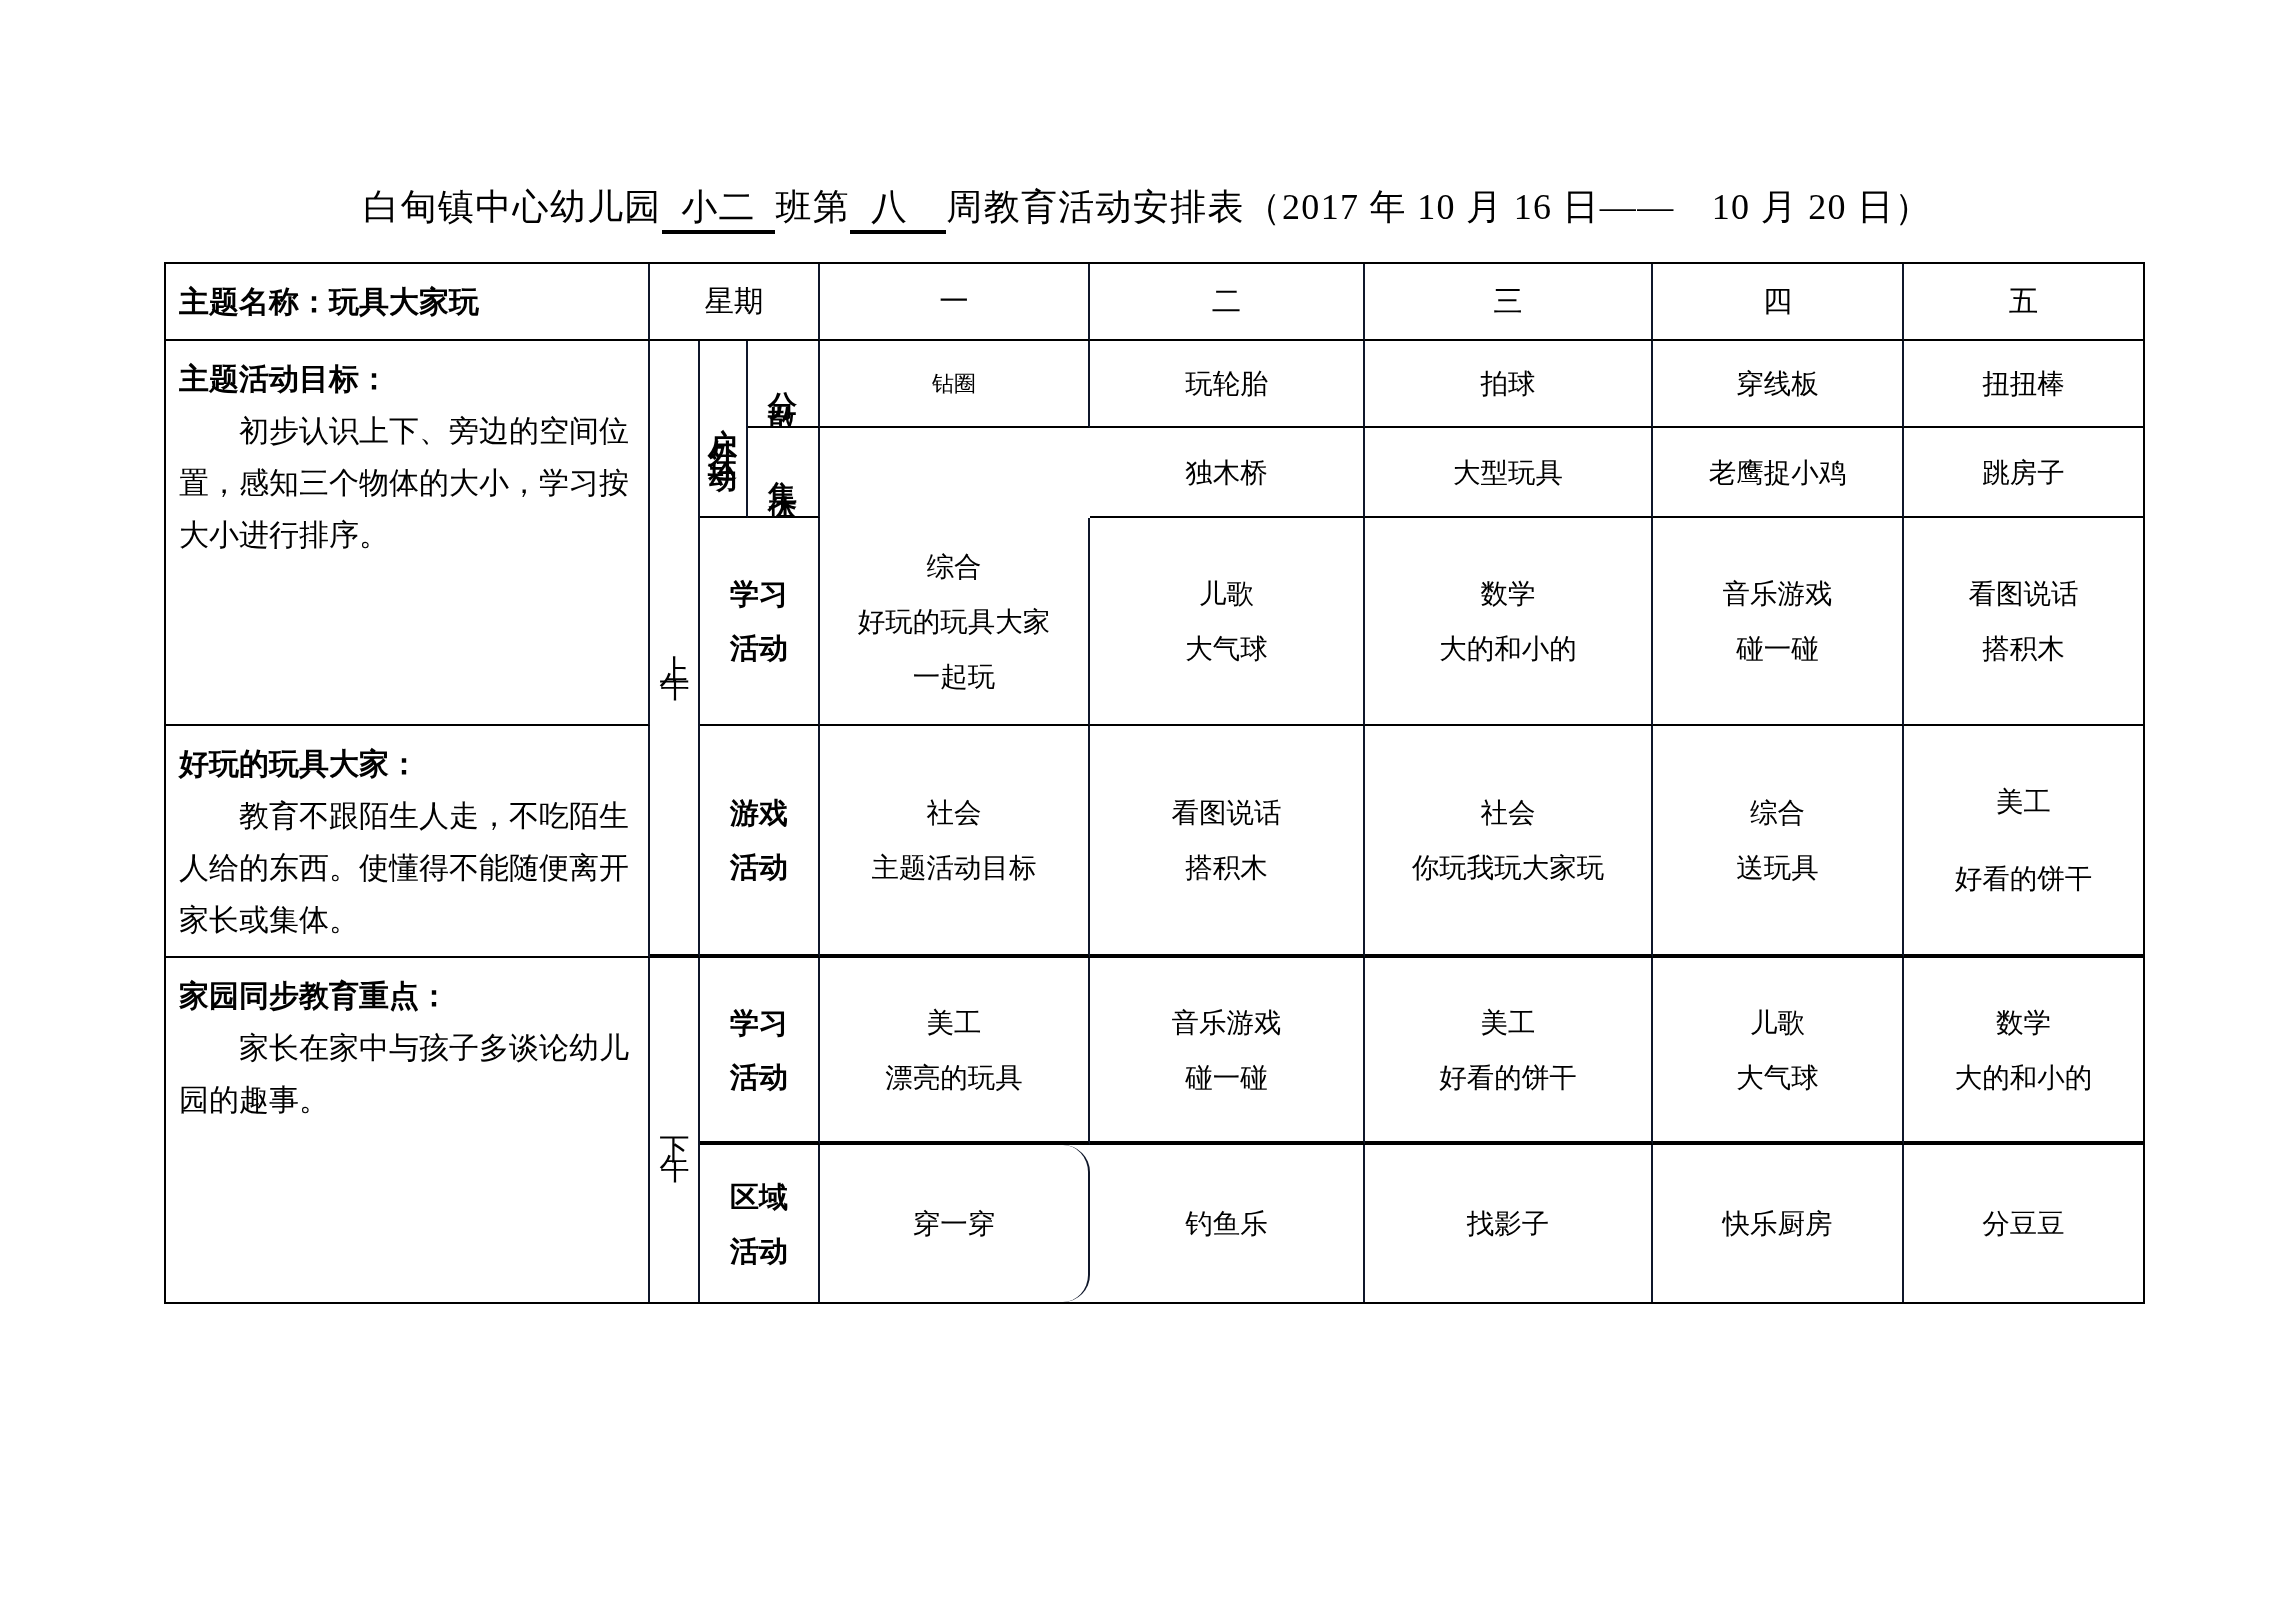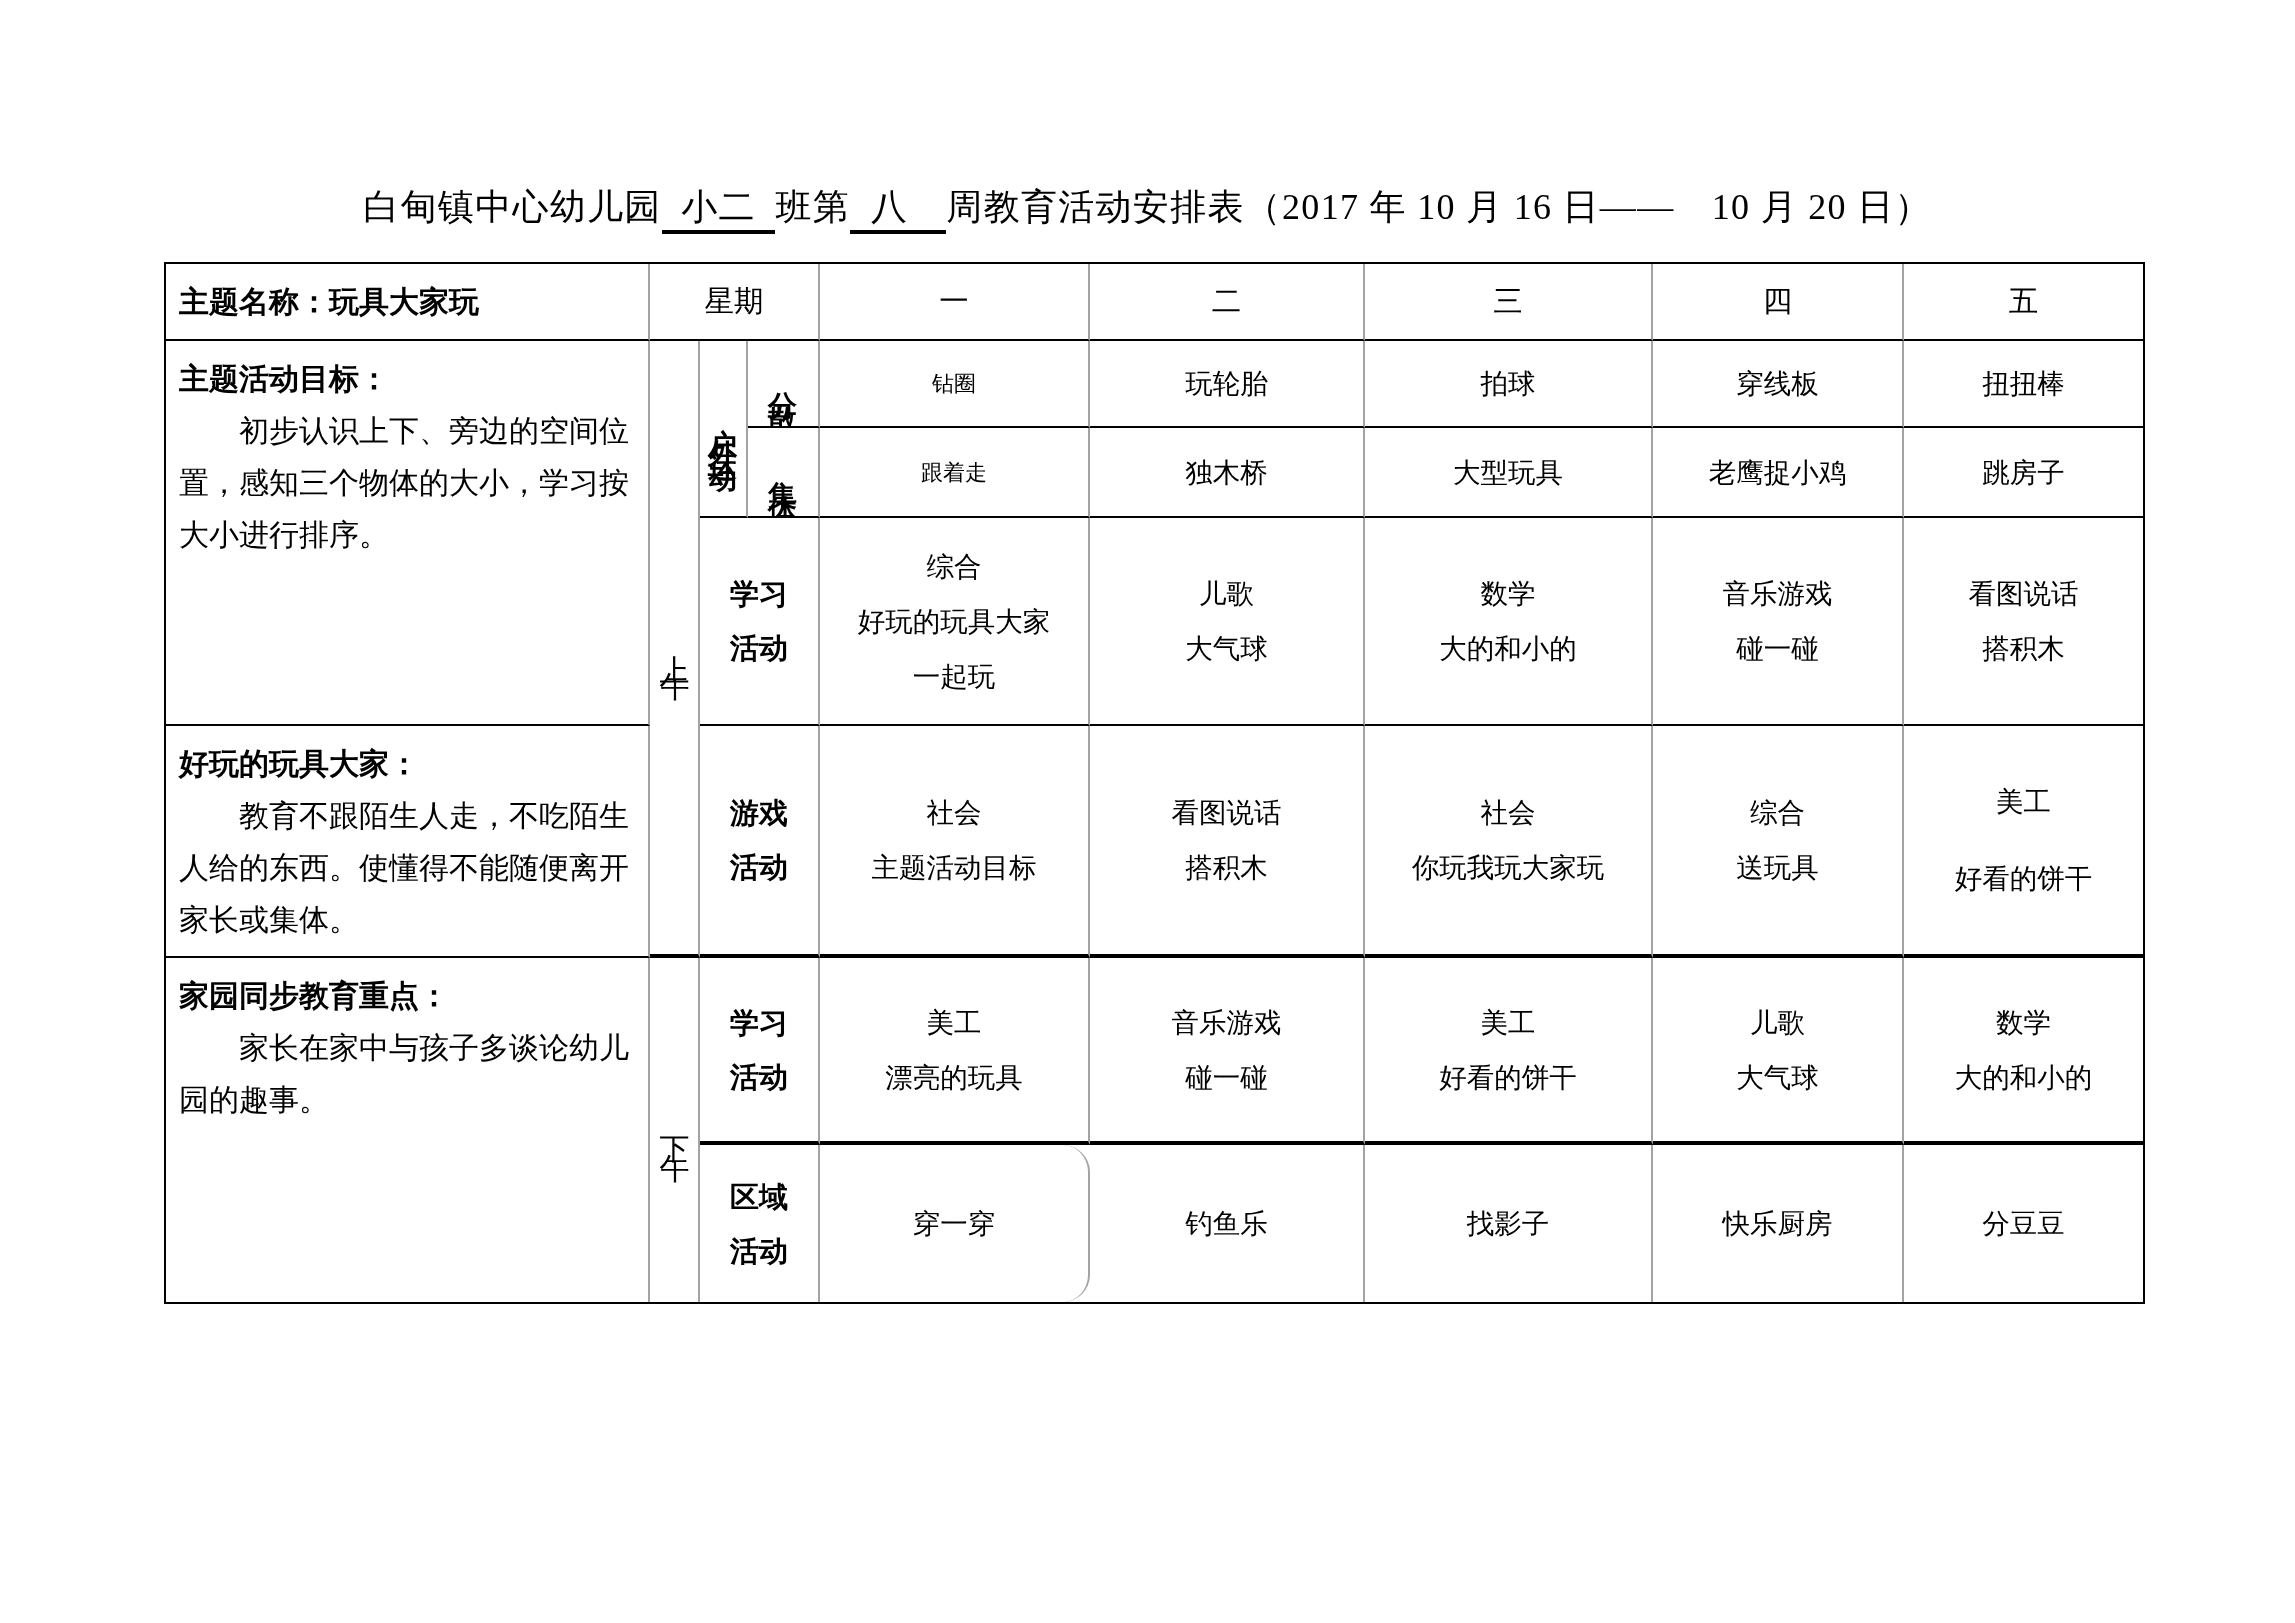--- a/index.html
+++ b/index.html
@@ -22,21 +22,21 @@
   
   .tbl {
     position:absolute; left:164px; top:262px;
     display:grid;
     grid-template-columns:484px 50px 48px 72px 270px 275px 288px 251px 239px;
     grid-template-rows:77px 87px 90px 208px 232px 187px 157px;
     border:2.6px solid #000;
     background:#fff;
   }
   .cell {
-    border-right:2px solid #a3a3a3;
+    border-right:2px solid #0f172a;
     border-bottom:2px solid #000;
     box-sizing:border-box;
     overflow:hidden;
   }
   .noR { border-right:none; }
   .noB { border-bottom:none; }
   .thickB { border-bottom:4.6px solid #000; }
   
   .c {
     display:flex; flex-direction:column;
@@ -116,21 +116,20 @@
   <div class="cell vcell" style="grid-column:4;grid-row:3;">
     <span class="vtext bold mid">集体</span>
   </div>
 
   <div class="cell c sm" style="grid-column:5;grid-row:2;">钻圈</div>
   <div class="cell c" style="grid-column:6;grid-row:2;">玩轮胎</div>
   <div class="cell c" style="grid-column:7;grid-row:2;">拍球</div>
   <div class="cell c noR" style="grid-column:9;grid-row:2;">扭扭棒</div>
   <div class="cell c" style="grid-column:8;grid-row:2;">穿线板</div>
 
-  <div class="cell c sm" style="grid-column:5;grid-row:3;">跟着走</div>
   <div class="cell c" style="grid-column:6;grid-row:3;">独木桥</div>
   <div class="cell c" style="grid-column:7;grid-row:3;">大型玩具</div>
   <div class="cell c" style="grid-column:8;grid-row:3;">老鹰捉小鸡</div>
   <div class="cell c noR" style="grid-column:9;grid-row:3;">跳房子</div>
 
   <div class="cell c lbl" style="grid-column:3 / span 2;grid-row:4;">
     <div>学习</div>
     <div>活动</div>
   </div>
   <div class="cell c" style="grid-column:5;grid-row:4;">

